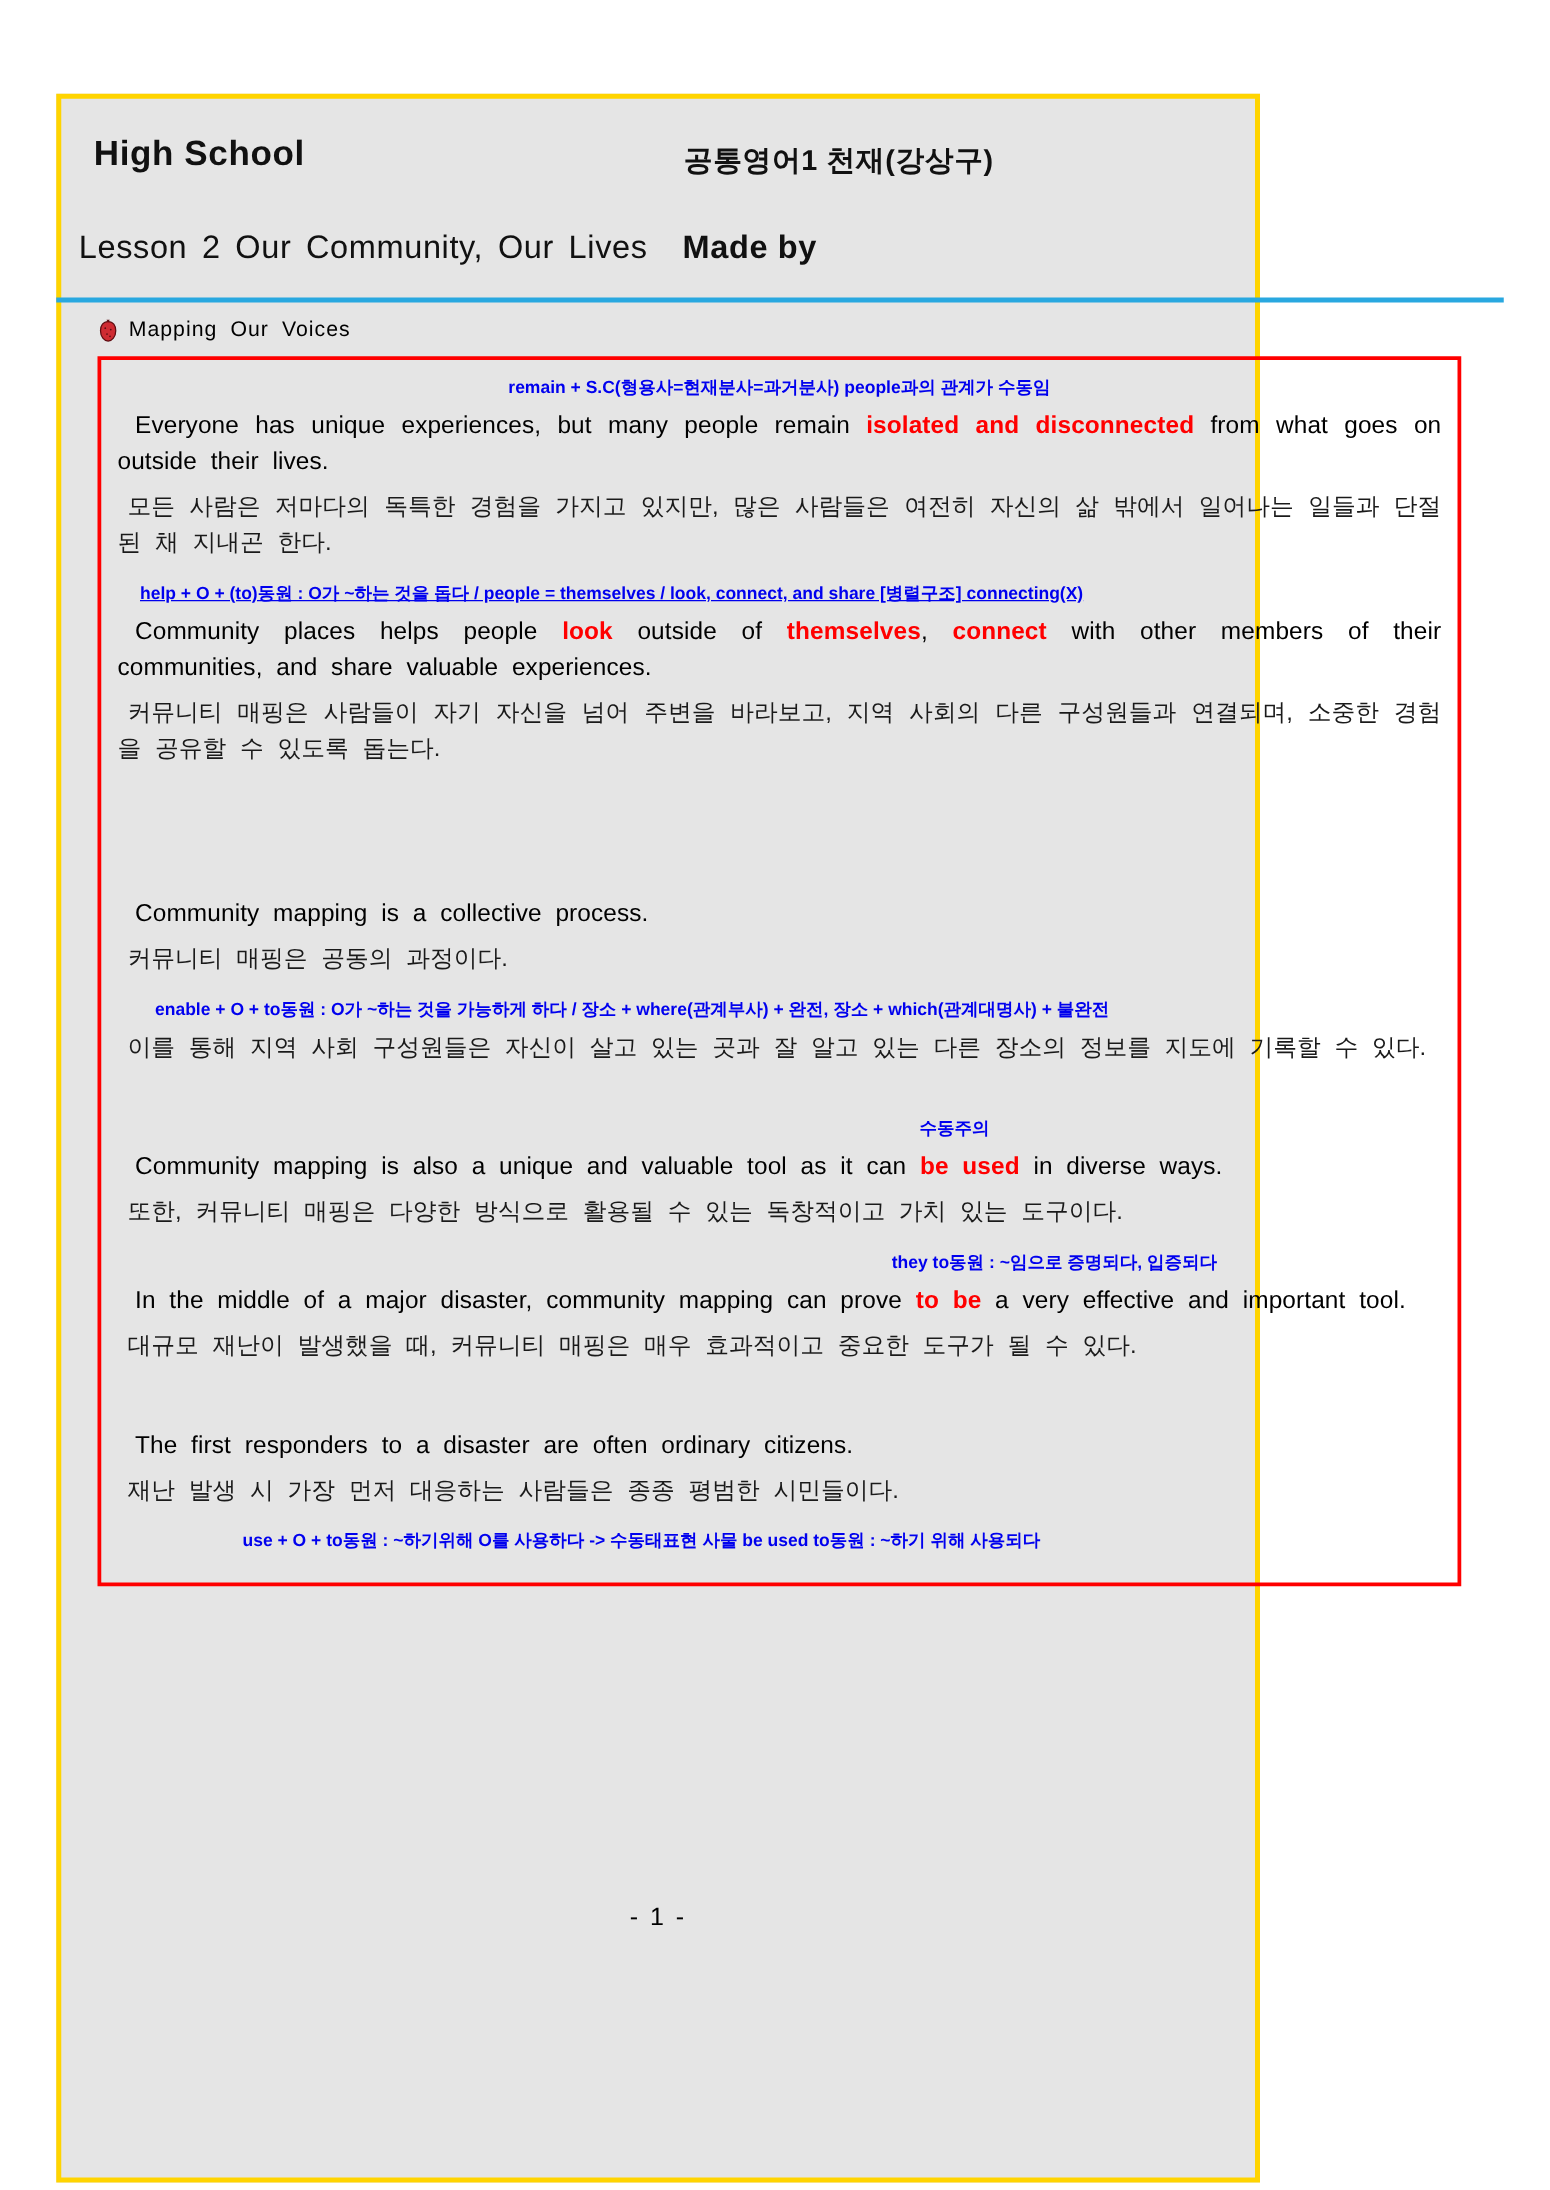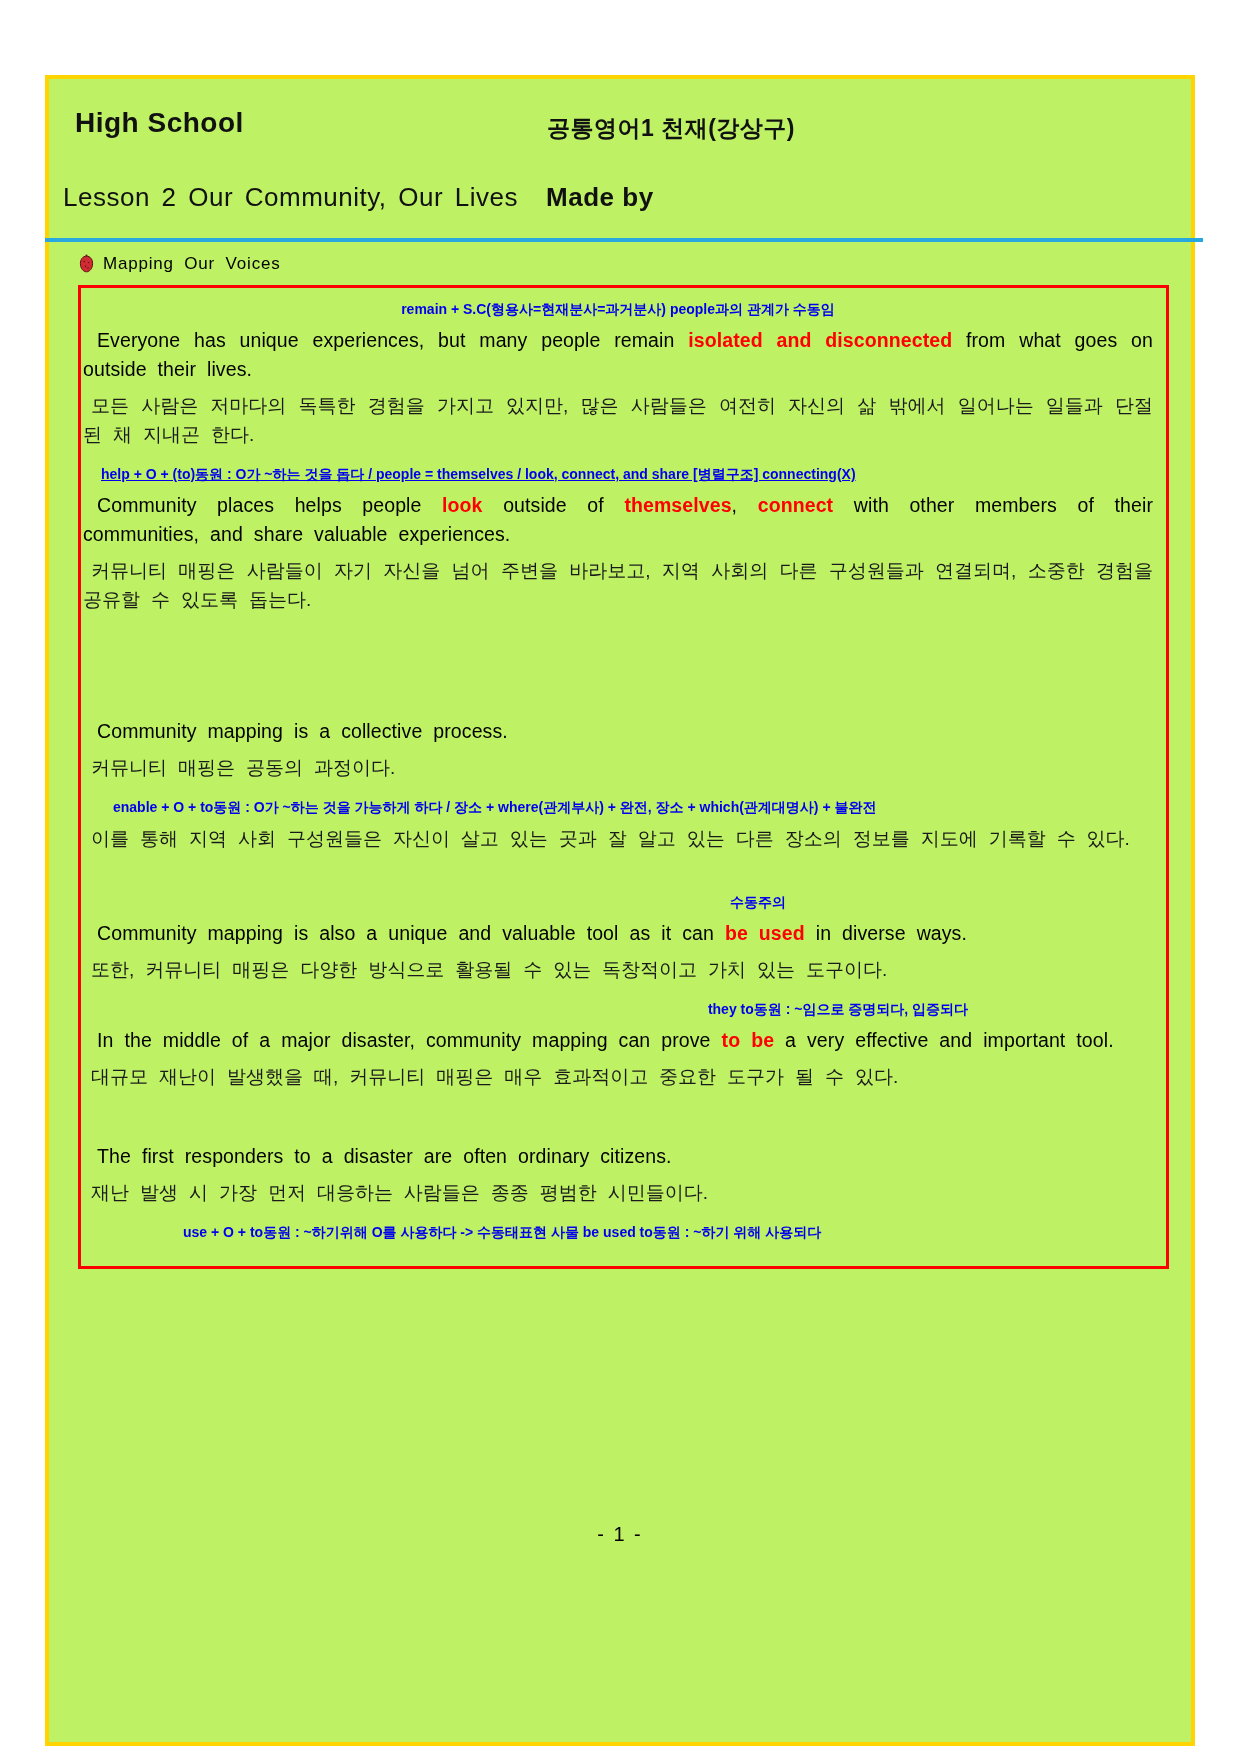--- a/index.html
+++ b/index.html
@@ -9,23 +9,23 @@
     --blue-text:#0000ee;
   }
   *{margin:0;padding:0;box-sizing:border-box;}
   html,body{background:#ffffff;}
   body{
     width:1240px;height:1752px;position:relative;
     font-family:"Liberation Sans","DejaVu Sans",sans-serif;
     color:#111;
   }
   .page-border{
-    position:absolute;left:45px;top:75px;width:1150px;height:1671px;
+    position:absolute;left:45px;top:75px;width:963px;height:1671px;
     border:4px solid var(--yellow);
-    background:#bef264;
+    background:#e5e5e5;
   }
   .school{
     position:absolute;left:26px;top:28px;
     font-size:28px;font-weight:bold;letter-spacing:0.5px;
   }
   .course{
     position:absolute;left:498px;top:34px;
     font-size:23px;font-weight:bold;letter-spacing:0.5px;
   }
   .lesson-row{
@@ -33,27 +33,27 @@
     display:flex;align-items:baseline;gap:28px;white-space:nowrap;
   }
   .lesson{font-size:26px;font-weight:500;letter-spacing:0.5px;word-spacing:4px;}
   .madeby{font-size:26px;font-weight:bold;letter-spacing:0.5px;}
   .divider{
     position:absolute;left:-4px;top:159px;width:1158px;height:4px;
     background:var(--blue-line);
   }
   .section-row{
     position:absolute;left:30px;top:175px;
-    display:flex;align-items:flex-start;gap:9px;
+    display:flex;align-items:flex-end;gap:9px;
   }
   .section-title{font-size:17px;letter-spacing:0.8px;word-spacing:5px;color:#000;}
   .content-box{
     position:absolute;left:29px;top:206px;width:1091px;height:984px;
     border:3px solid var(--red);
-    padding:9px 13px 10px 2px;
+    padding:9px 13px 10px 13px;
     overflow:hidden;
   }
   .annot{
     color:var(--blue-text);font-weight:bold;font-size:14px;line-height:20px;
     margin:2px 0 7px 0;white-space:nowrap;
   }
   .annot.center{text-align:center;}
   .eng{
     font-size:19.5px;line-height:29px;color:#000;
     text-align:justify;text-indent:14px;word-spacing:0.28em;

